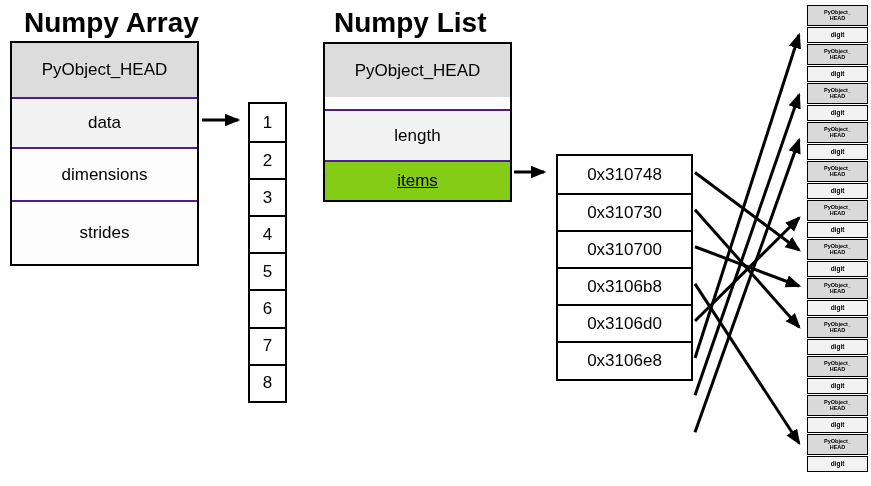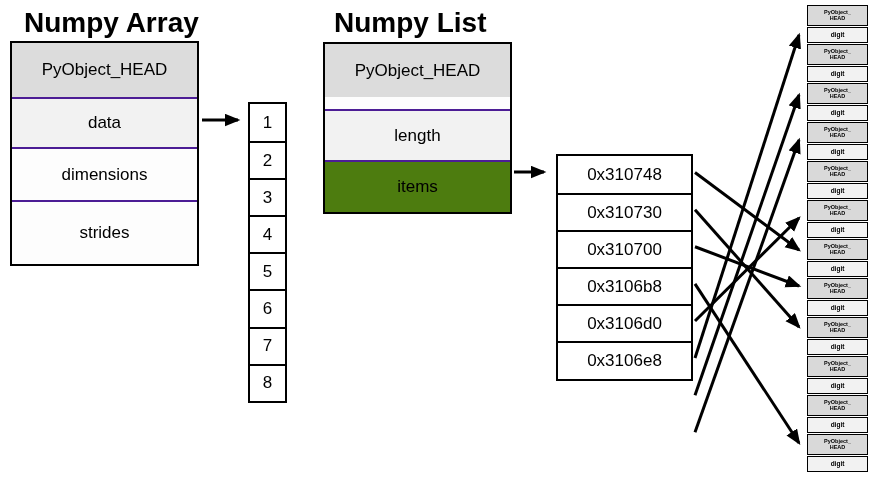--- a/index.html
+++ b/index.html
@@ -92,21 +92,21 @@
       <div class="cell">6</div>
       <div class="cell">7</div>
       <div class="cell">8</div>
     </div>
 
   <div class="title" id="python-title">Numpy List</div>
 
   <div class="struct" id="python-struct">
       <div class="row" style="height: 53px; background: rgb(220, 220, 220);">PyObject_HEAD</div>
       <div class="row" style="height: 51px; background: rgb(242, 242, 242); margin-top: 12px;">length</div>
-      <div class="row" style="height: 52px; background: #4d7c0f;">items</div>
+      <div class="row" style="height: 40px; background: #84cc16; text-decoration: underline;">items</div>
     </div>
 
   <div class="addrtable" id="addr-table">
       <div class="addr">0x310748</div>
       <div class="addr">0x310730</div>
       <div class="addr">0x310700</div>
       <div class="addr">0x3106b8</div>
       <div class="addr">0x3106d0</div>
       <div class="addr">0x3106e8</div>
     </div>

